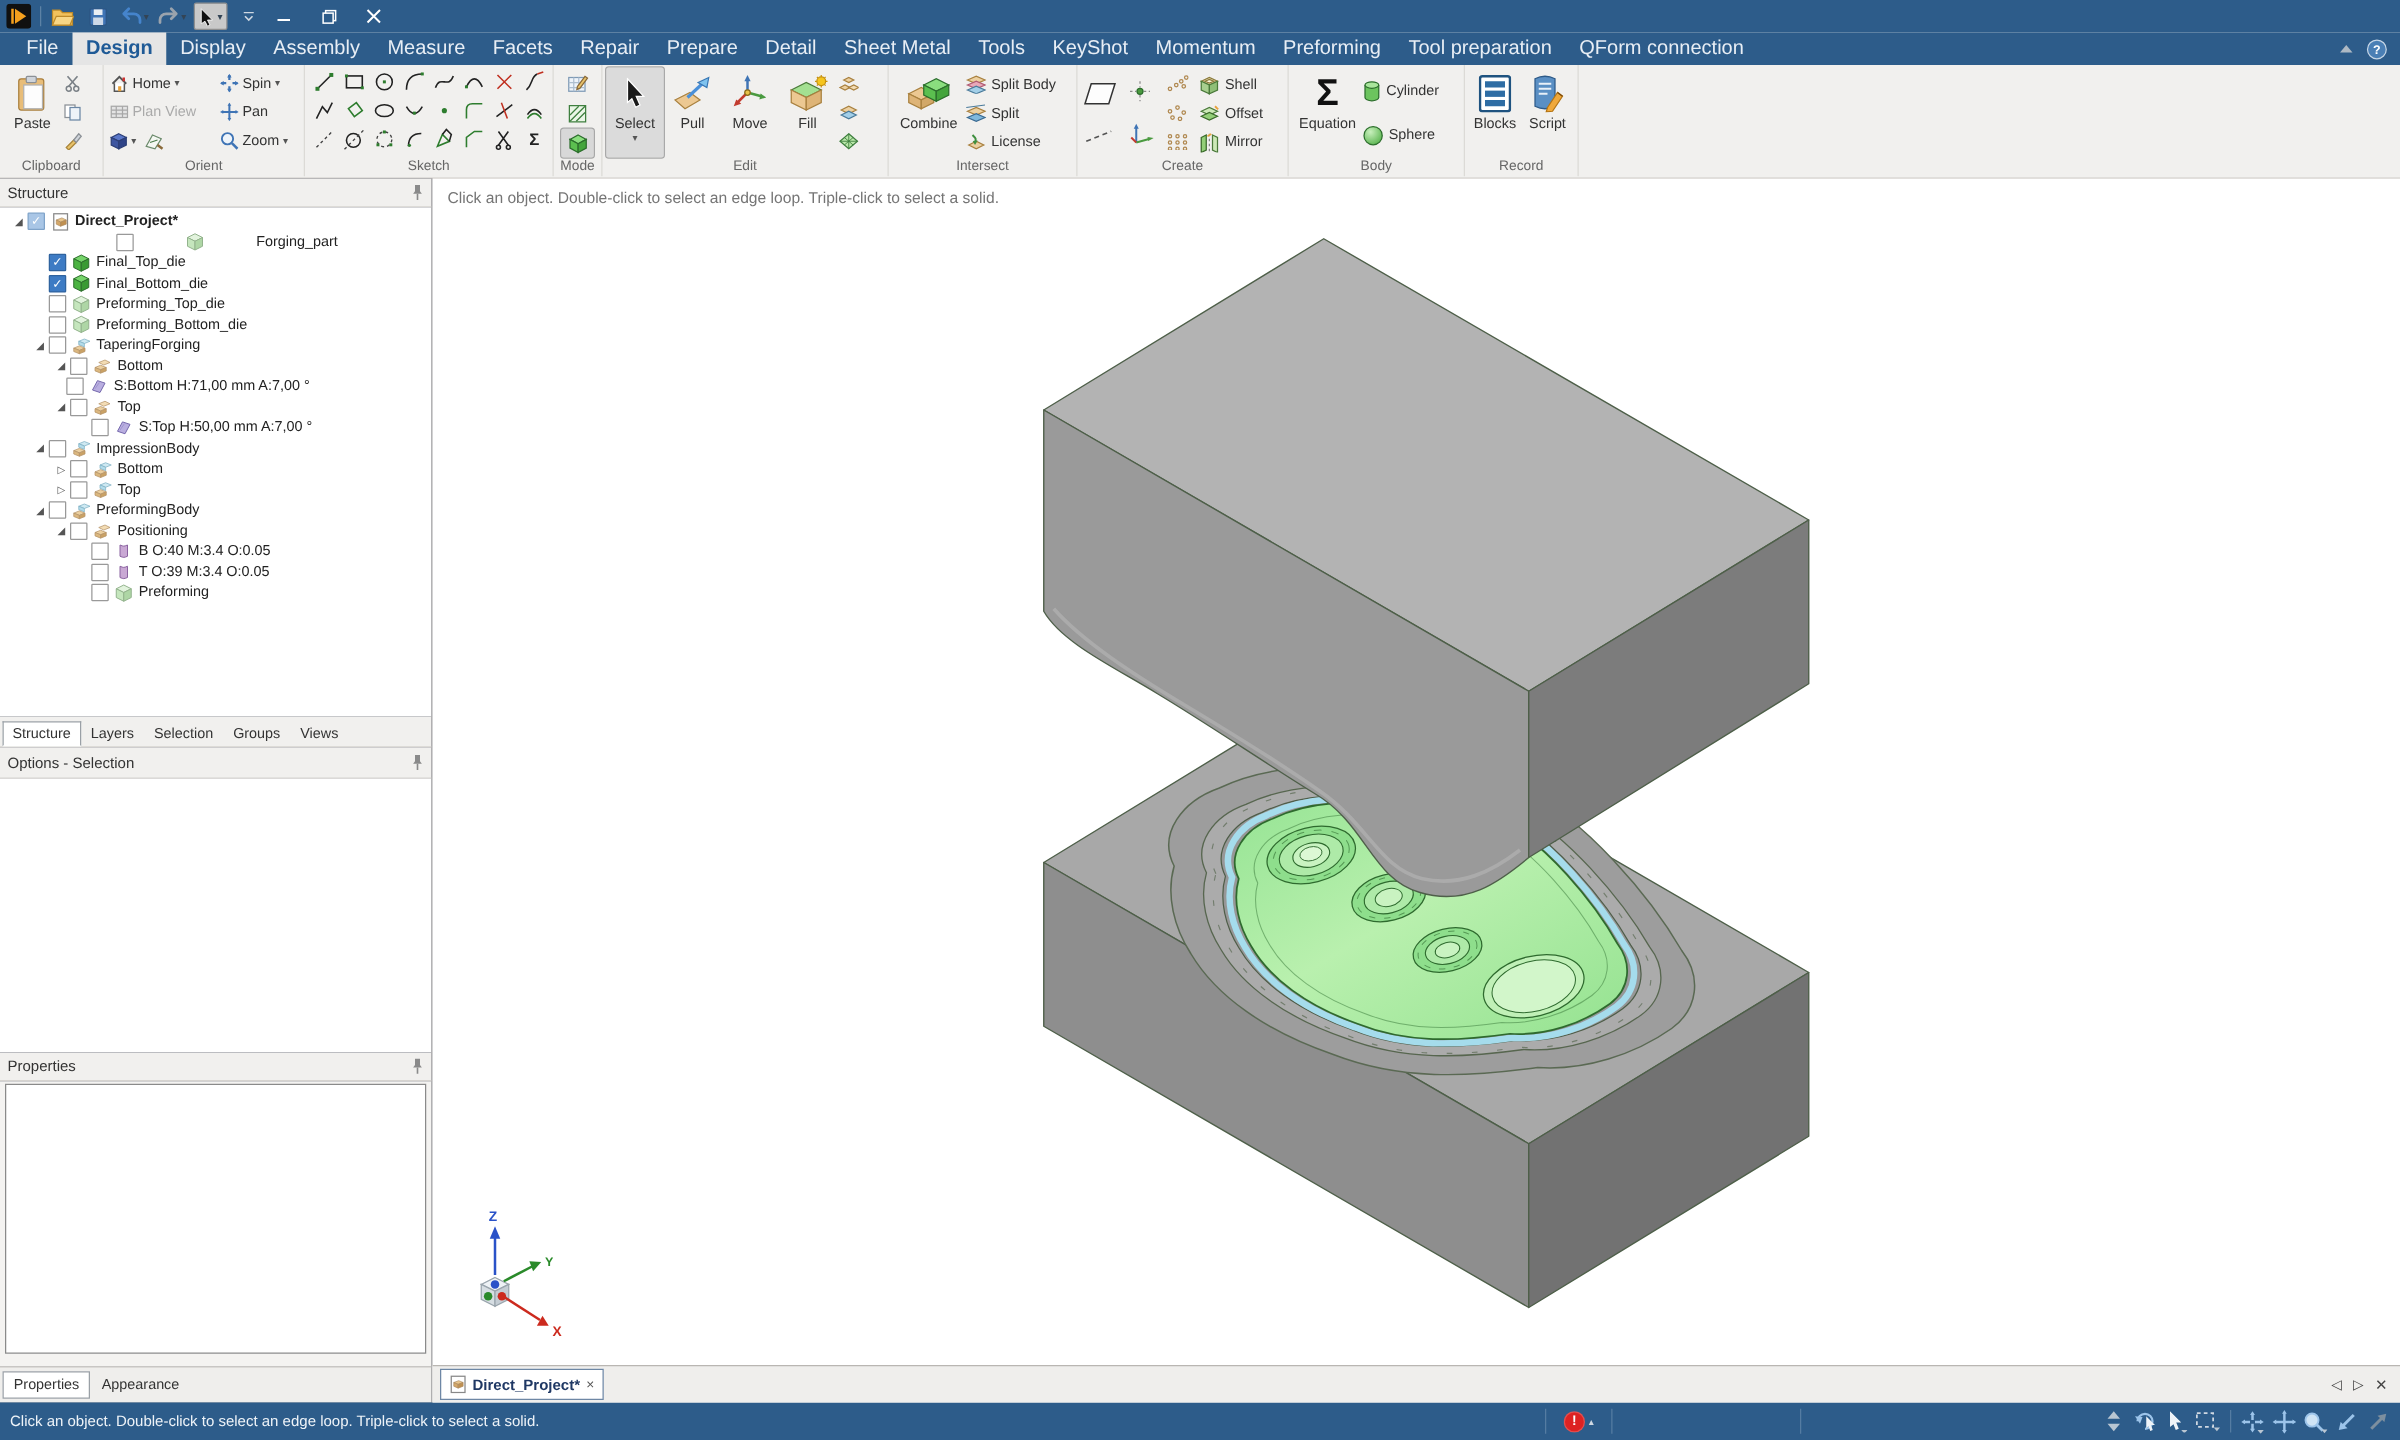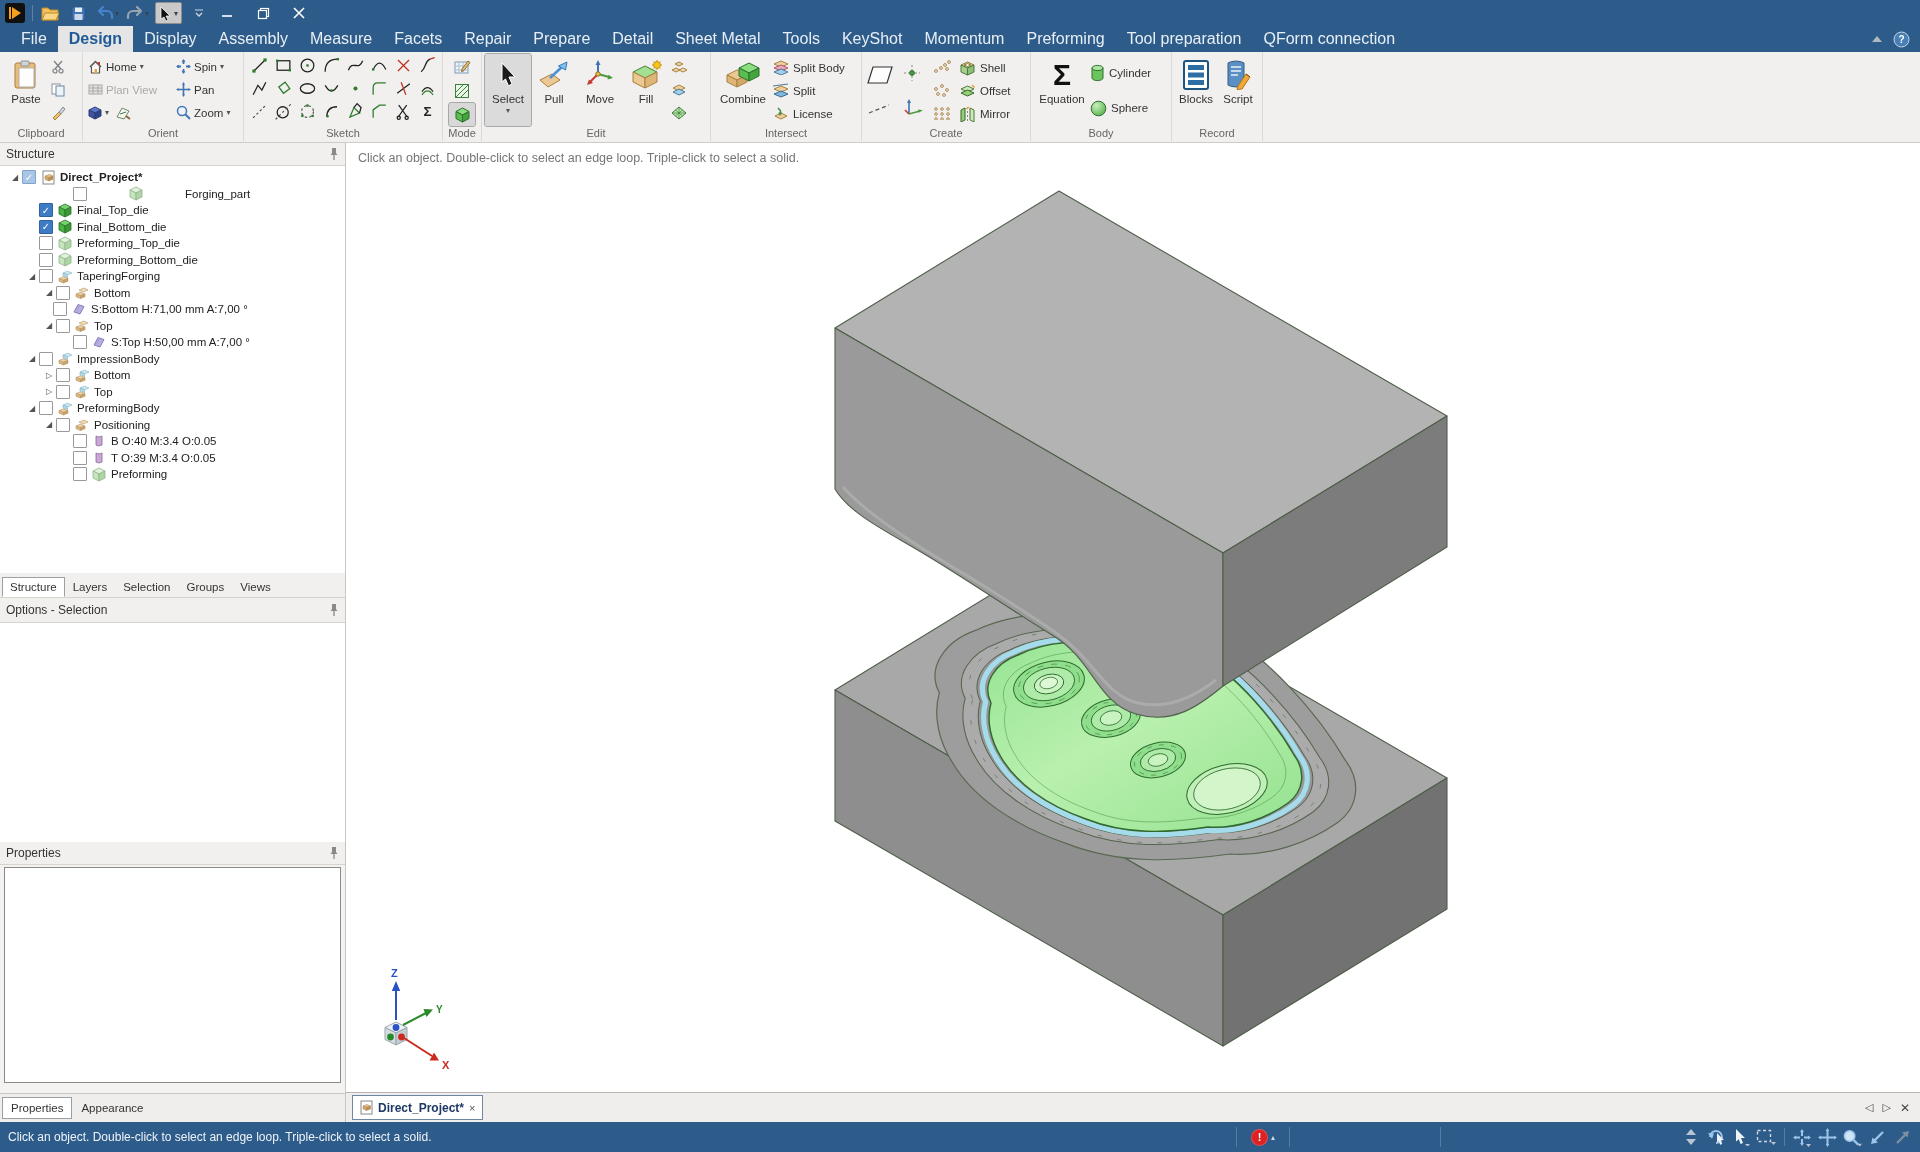--- a/index.html
+++ b/index.html
@@ -780,21 +780,21 @@
             <span class="ticon">
               <svg width="15" height="15" viewBox="0 0 15 15">
                 <rect x="2" y="1" width="11" height="13" fill="#fff" stroke="#888"></rect>
                 <polygon points="4,6 8.5,4.3 12,6 7.5,7.7" fill="#e8c48a" stroke="#a8855a" stroke-width="0.5"></polygon>
                 <polygon points="4,6 7.5,7.7 7.5,11 4,9.3" fill="#d4a86a" stroke="#a8855a" stroke-width="0.5"></polygon>
                 <polygon points="12,6 7.5,7.7 7.5,11 12,9.3" fill="#c09050" stroke="#a8855a" stroke-width="0.5"></polygon>
               </svg>
             </span>
             <span class="tlabel bold">Direct_Project*</span>
           </div>
-          <div class="trow" style="padding-left: 22px; gap: 37px;">
+          <div class="trow" style="padding-left: 42px; gap: 37px;">
             <span class="texp"></span>
             <span class="tcheck "></span>
             <span class="ticon">
               <svg width="14" height="15" viewBox="0 0 14 15">
                 <polygon points="7,1 13,4 7,7 1,4" fill="#e2f3dd" stroke="#93b38d" stroke-width="0.8"></polygon>
                 <polygon points="1,4 7,7 7,14 1,11" fill="#c5e6bd" stroke="#93b38d" stroke-width="0.8"></polygon>
                 <polygon points="13,4 7,7 7,14 13,11" fill="#aed6a5" stroke="#93b38d" stroke-width="0.8"></polygon>
               </svg>
             </span>
             <span class="tlabel">Forging_part</span>

